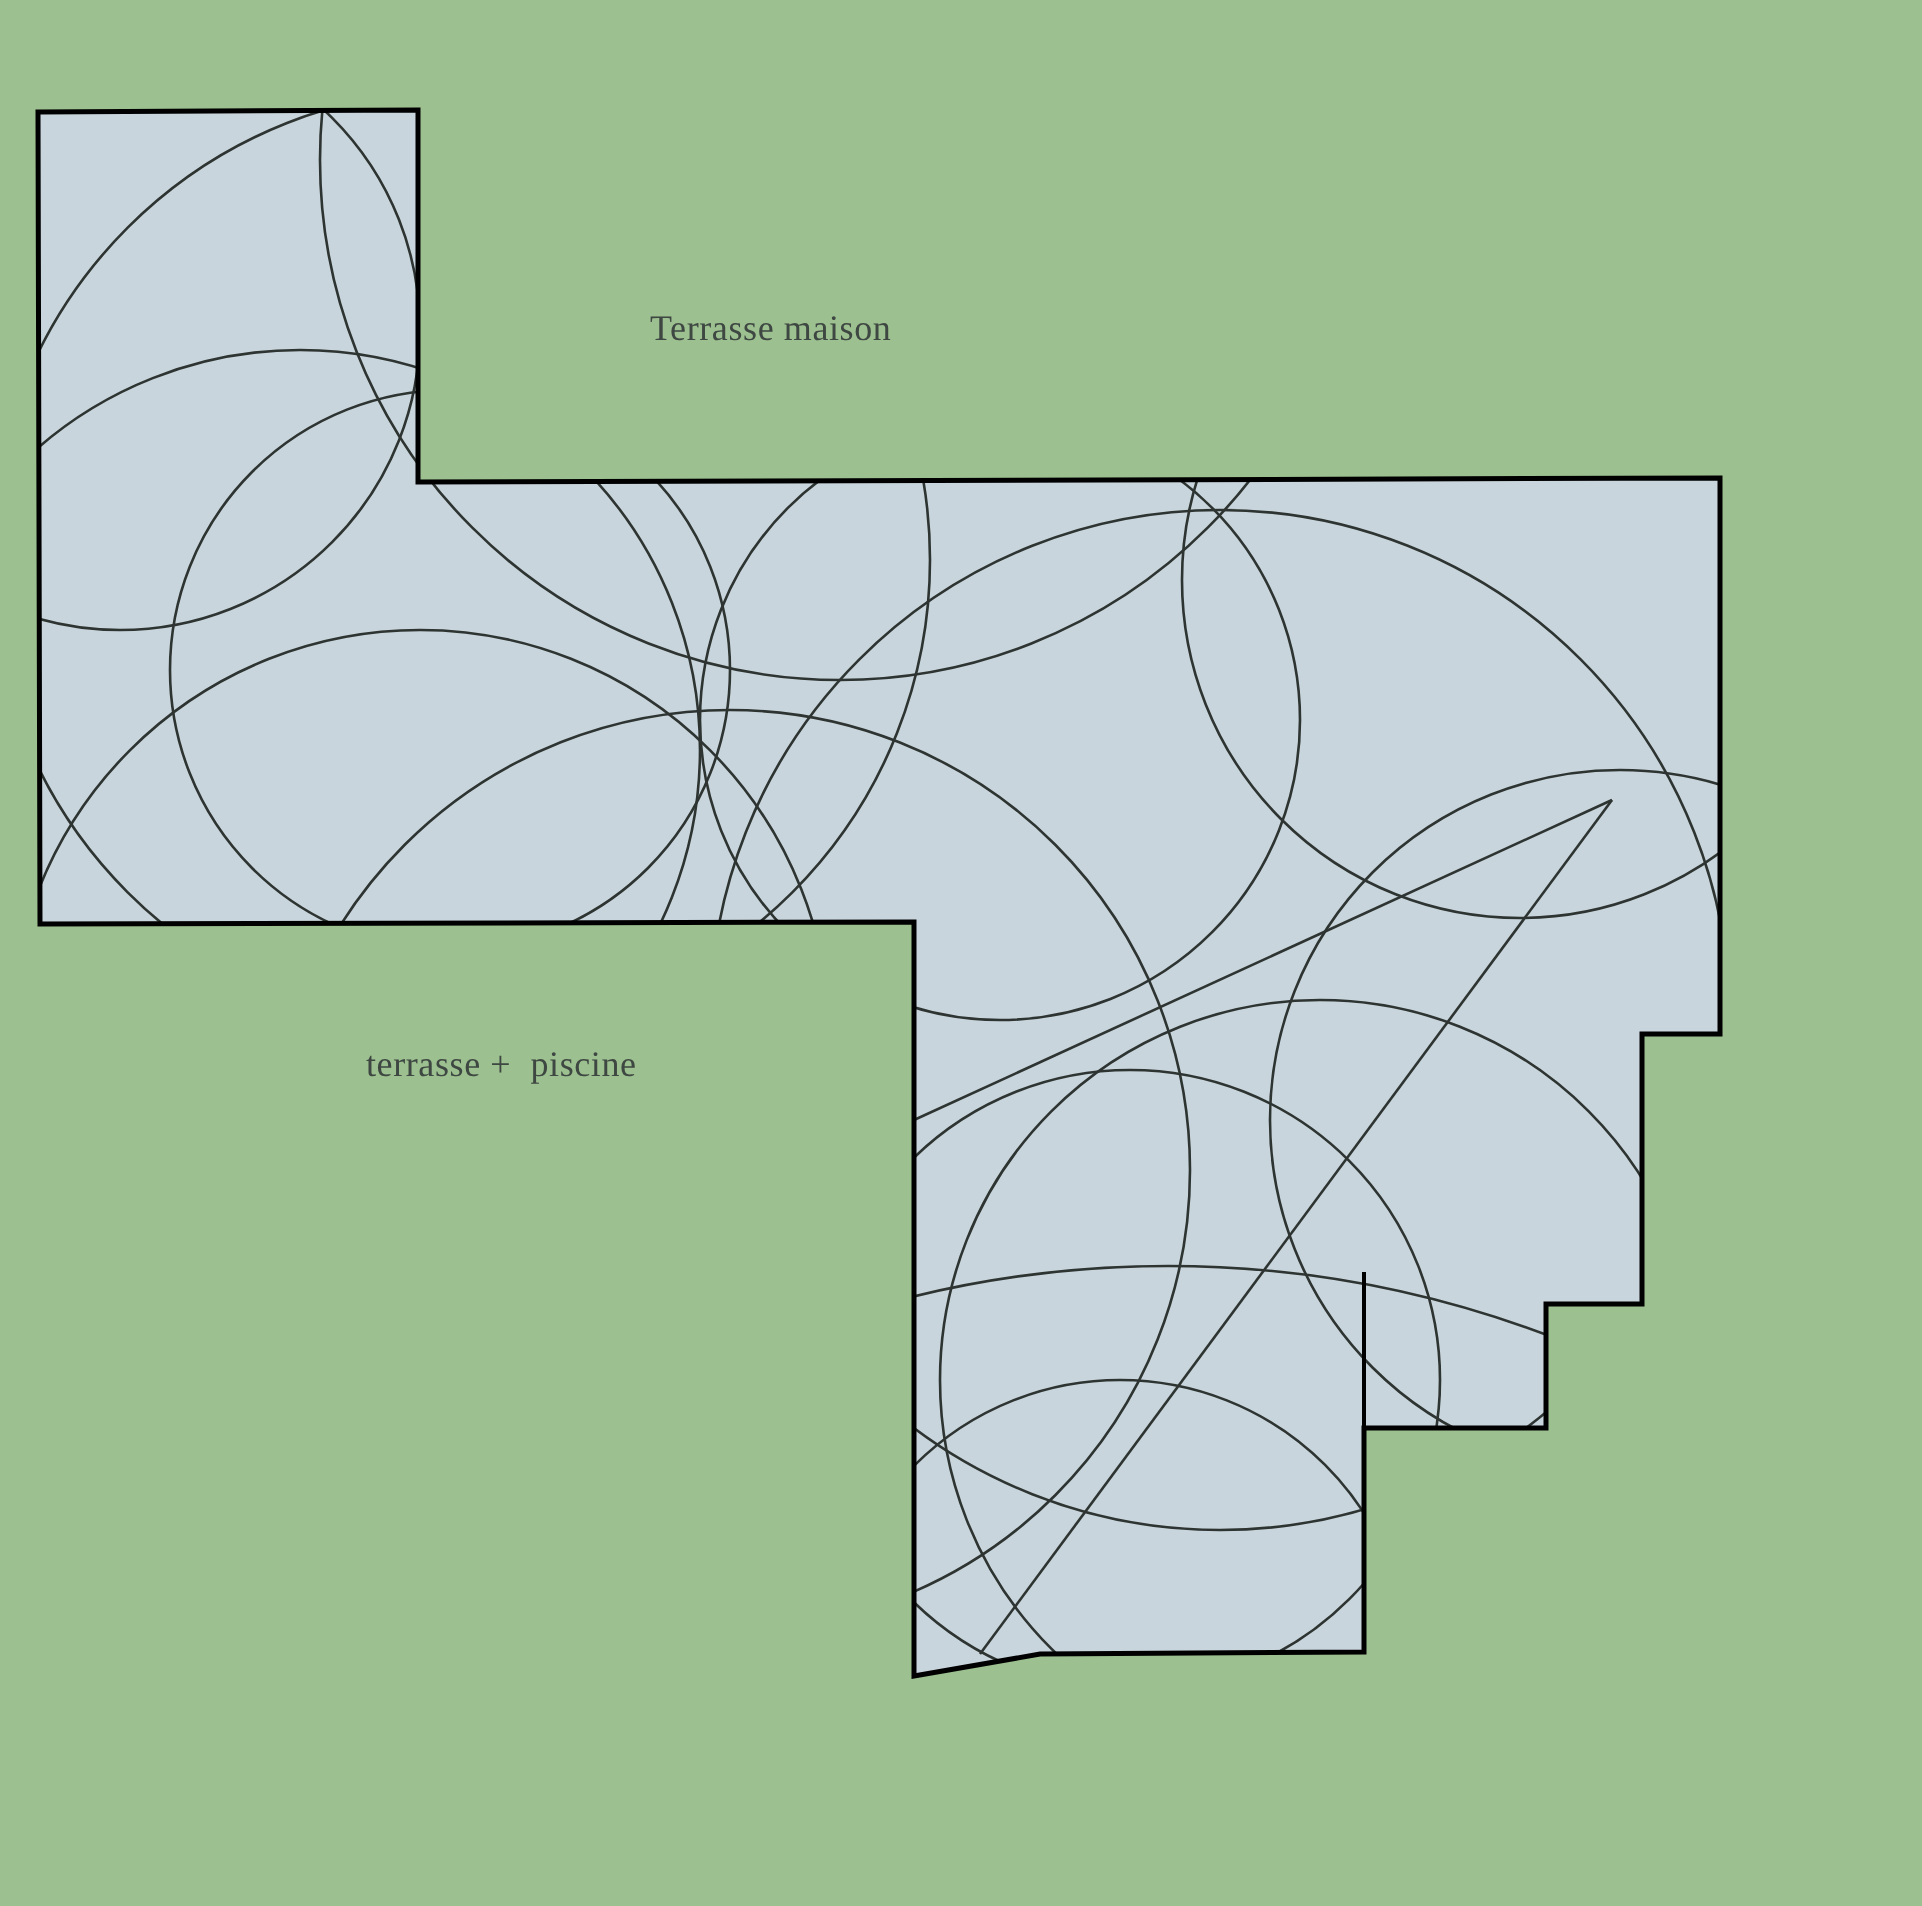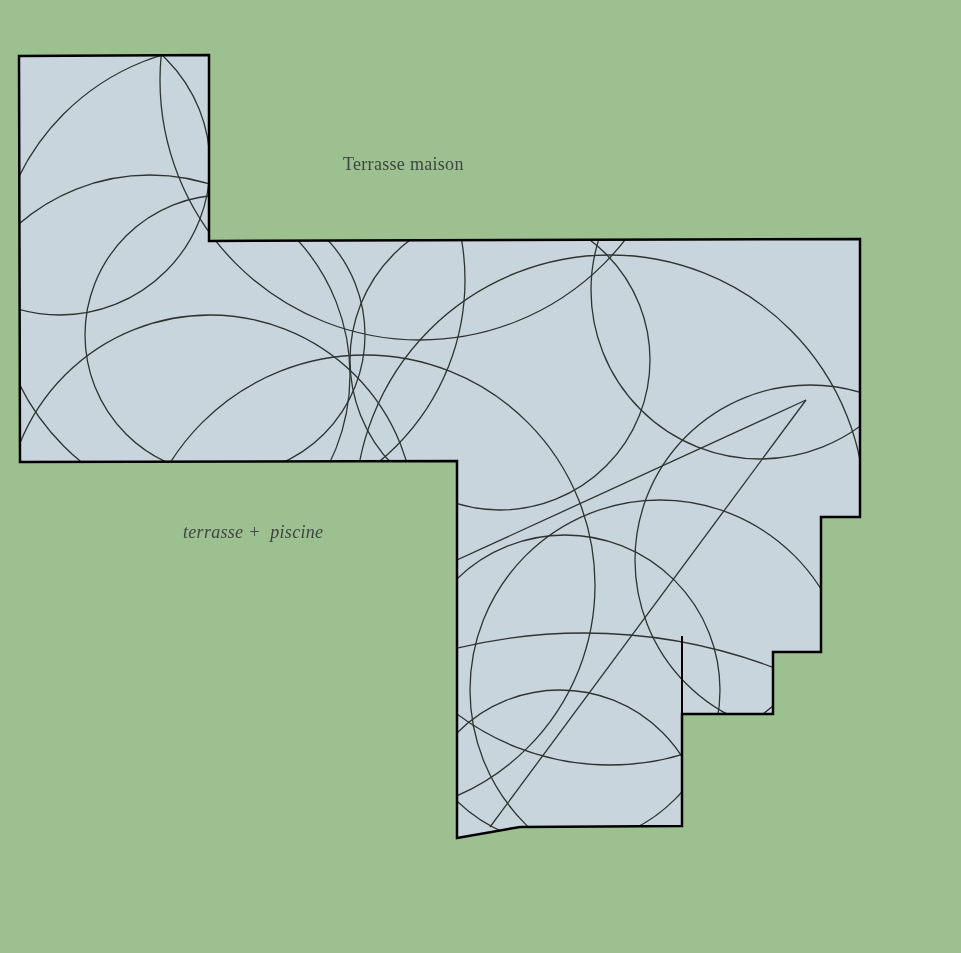--- a/index.html
+++ b/index.html
@@ -56,17 +56,17 @@
         <circle cx="660" cy="690" r="190"></circle>
         <circle cx="584" cy="1170" r="537"></circle>
         <circle cx="760" cy="290" r="169"></circle>
         <line x1="806" y1="400" x2="490" y2="827"></line>
         <line x1="806" y1="400" x2="457" y2="560"></line>
       </g>
       <line x1="682" y1="636" x2="682" y2="714" stroke="#000000" stroke-width="2"></line>
       <polygon points="19,56 209,55 209,241 860,239 860,517 821,517 821,652 773,652 773,714 682,714 682,826 520,827 457,838 457,461 20,462" fill="none" stroke="#000000" stroke-width="2.5" stroke-linejoin="miter"></polygon>
     </svg>
 
-  <div class="plan-label" style="left: 343px; top: 154px; color: rgb(62, 71, 66);">Terrasse maison</div>
+  <div class="plan-label" style="left: 325px; top: 154px; color: rgb(62, 71, 66);">Terrasse maison</div>
 
-  <div class="plan-label" style="left: 183px; top: 522px; color: rgb(62, 71, 66); font-style: italic;">terrasse +  piscine</div>
+  <div class="plan-label" style="left: 183px; top: 522px; color: rgb(62, 71, 66);">terrasse +  piscine</div>
 
 </div>
 
 </body></html>

